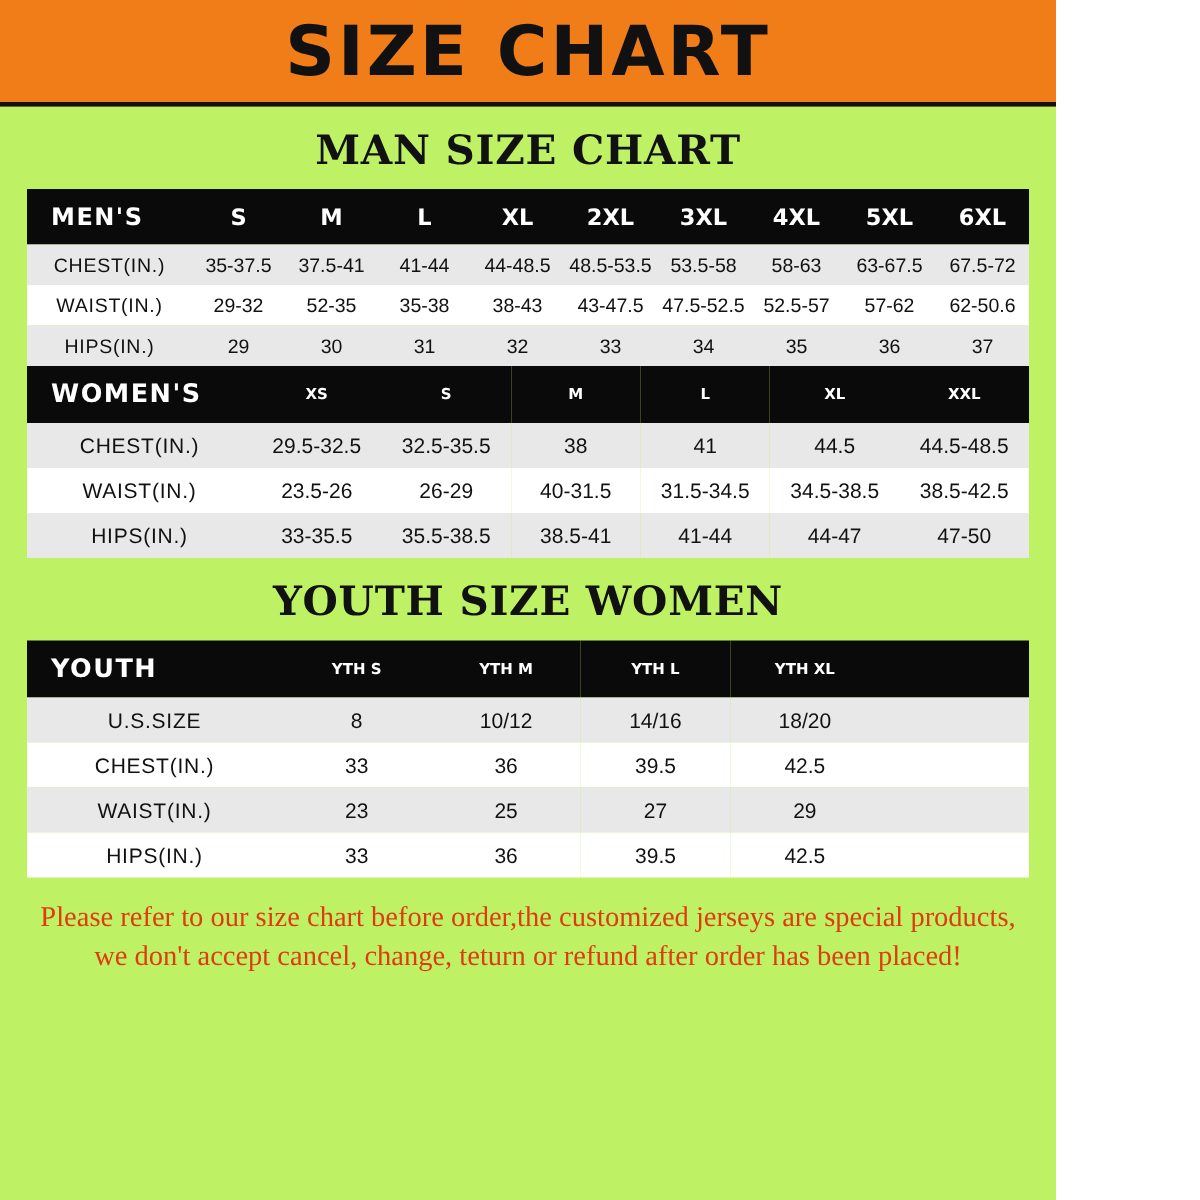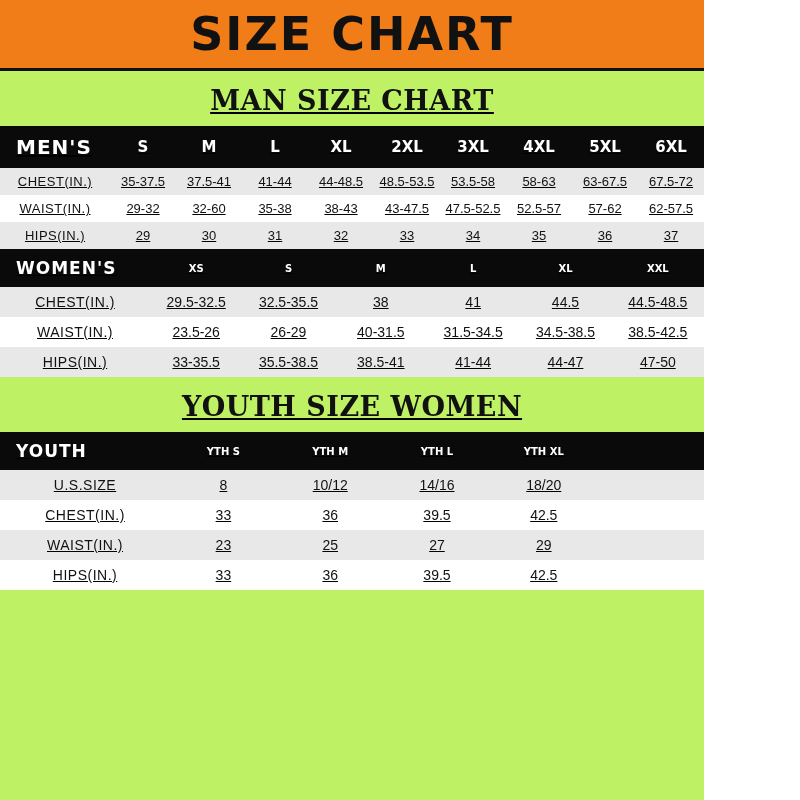--- a/index.html
+++ b/index.html
@@ -30,22 +30,21 @@
   }
   .banner-title {
     font-family: "DejaVu Sans", sans-serif;
     font-weight: bold;
     font-size: 46px;
     letter-spacing: 2px;
     color: #111;
     line-height: 1;
   }
   .section {
-    padding: 0 0;
-    text-decoration: underline;
+    padding: 0 18px;
   }
   .section-title {
     text-align: center;
     font-family: "DejaVu Serif", serif;
     font-weight: bold;
     font-size: 27px;
     color: #111;
     letter-spacing: 0.5px;
     margin: 14px 0 10px 0;
   }
@@ -60,21 +59,21 @@
     font-family: "DejaVu Sans", sans-serif;
     font-weight: bold;
     font-size: 15px;
     padding: 9px 2px;
     text-align: center;
   }
   thead th.first-col {
     text-align: left;
     padding-left: 16px;
     letter-spacing: 1px;
-    font-size: 20px;
+    font-size: 16px;
   }
   tbody td {
     font-family: "Liberation Sans", sans-serif;
     font-size: 13px;
     color: #111;
     text-align: center;
     padding: 6px 2px;
   }
   tbody td.first-col {
     text-align: center;
@@ -165,28 +164,28 @@
           <td>44-48.5</td>
           <td>48.5-53.5</td>
           <td>53.5-58</td>
           <td>58-63</td>
           <td>63-67.5</td>
           <td>67.5-72</td>
         </tr>
         <tr class="row-white">
           <td class="first-col">WAIST(IN.)</td>
           <td>29-32</td>
-          <td>32-60</td>
+          <td>52-35</td>
           <td>35-38</td>
           <td>38-43</td>
           <td>43-47.5</td>
           <td>47.5-52.5</td>
           <td>52.5-57</td>
           <td>57-62</td>
-          <td>62-57.5</td>
+          <td>62-50.6</td>
         </tr>
         <tr class="row-light">
           <td class="first-col">HIPS(IN.)</td>
           <td>29</td>
           <td>30</td>
           <td>31</td>
           <td>32</td>
           <td>33</td>
           <td>34</td>
           <td>35</td>
@@ -302,14 +301,18 @@
           <td>33</td>
           <td>36</td>
           <td>39.5</td>
           <td>42.5</td>
           <td></td>
         </tr>
       </tbody>
     </table>
   </div>
 
+  <div class="notice">
+    <span class="notice-line">Please refer to our size chart before order,the customized jerseys are special products,</span>
+    <span class="notice-line">we don't accept cancel, change, teturn or refund after order has been placed!</span>
+  </div>
 
 </div>
 
 </body></html>

